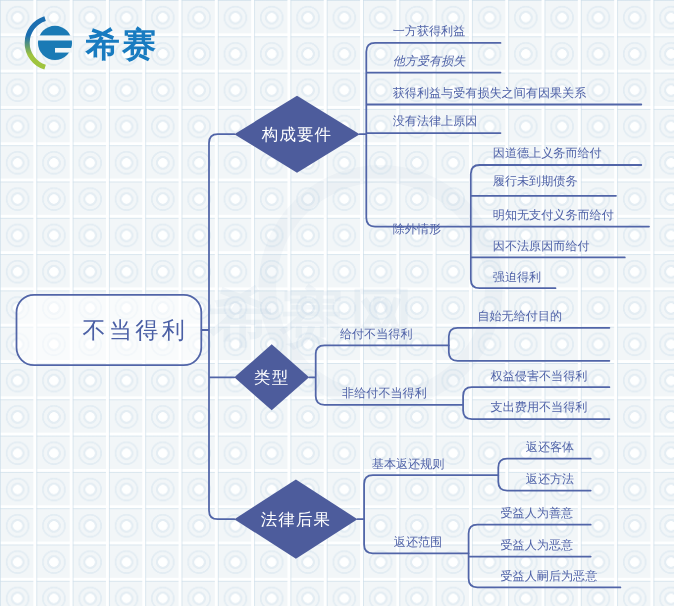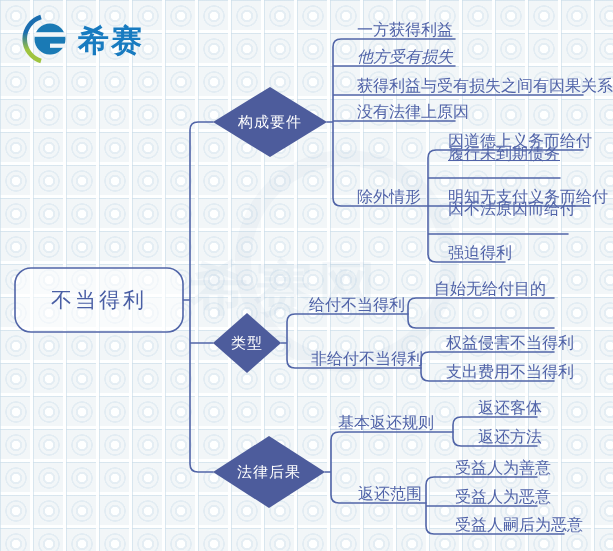--- a/index.html
+++ b/index.html
@@ -11,23 +11,23 @@
       linear-gradient(to right, rgba(203,221,233,0.65) 1px, rgba(0,0,0,0) 1px, rgba(0,0,0,0) 30px, rgba(255,255,255,0.95) 30px, rgba(255,255,255,0.95) 33px),
       linear-gradient(to bottom, rgba(203,221,233,0.65) 1px, rgba(0,0,0,0) 1px, rgba(0,0,0,0) 30px, rgba(255,255,255,0.95) 30px, rgba(255,255,255,0.95) 33px);
     background-size:33px 33px;
   }
   .wm{
     position:absolute;left:190px;top:250px;font-size:58px;font-weight:bold;
     color:rgba(148,176,205,0.10);letter-spacing:6px;pointer-events:none;white-space:nowrap;
   }
   .wm-ring{position:absolute;left:235px;top:150px;width:190px;height:190px;border:16px solid rgba(148,176,205,0.08);border-radius:50%;pointer-events:none;}
   svg.layer{position:absolute;left:0;top:0;}
-  .lbl{position:absolute;font-size:16px;line-height:15px;white-space:nowrap;color:#5063a8;}
+  .lbl{position:absolute;font-size:11px;line-height:15px;white-space:nowrap;color:#5063a8;}
   .dmd-txt{position:absolute;display:flex;align-items:center;justify-content:center;color:#ffffff;font-size:15px;letter-spacing:1px;}
-  .root-txt{position:absolute;left:15px;top:268px;width:168px;height:64px;display:flex;align-items:center;justify-content:center;font-size:21px;letter-spacing:3px;color:#4a5fa5;}
+  .root-txt{position:absolute;left:15px;top:268px;width:168px;height:64px;display:flex;align-items:center;justify-content:center;font-size:21px;letter-spacing:3px;color:#4a5fa5;padding-left:24px;}
   .brand{position:absolute;left:14px;top:14px;width:190px;height:52px;}
   .brand-name{position:absolute;left:64px;top:6px;font-size:31px;font-weight:bold;color:#187bc0;letter-spacing:2px;}
 </style>
 </head>
 <body>
 
 <div class="canvas">
 
   <div class="wm-ring"></div>
   <div class="wm">希赛网</div>
@@ -75,25 +75,25 @@
   <div class="root-txt">不当得利</div>
 
   <div class="dmd-txt" style="left:213px;top:87px;width:114px;height:70px;">构成要件</div>
   <div class="dmd-txt" style="left:213px;top:313px;width:68px;height:60px;">类型</div>
   <div class="dmd-txt" style="left:213px;top:436px;width:112px;height:72px;">法律后果</div>
 
   <div class="lbl" style="left:357px;top:22px;">一方获得利益</div>
   <div class="lbl" style="left:357px;top:49px;font-style:italic;">他方受有损失</div>
   <div class="lbl" style="left:357px;top:78px;">获得利益与受有损失之间有因果关系</div>
   <div class="lbl" style="left:357px;top:104px;">没有法律上原因</div>
-  <div class="lbl" style="left:357px;top:189px;">除外情形</div>
+  <div class="lbl" style="left:357px;top:202px;">除外情形</div>
   <div class="lbl" style="left:448px;top:133px;">因道德上义务而给付</div>
-  <div class="lbl" style="left:448px;top:146px;text-decoration:underline;">履行未到期债务</div>
+  <div class="lbl" style="left:448px;top:158px;">履行未到期债务</div>
   <div class="lbl" style="left:448px;top:189px;">明知无支付义务而给付</div>
-  <div class="lbl" style="left:448px;top:201px;">因不法原因而给付</div>
+  <div class="lbl" style="left:448px;top:217px;">因不法原因而给付</div>
   <div class="lbl" style="left:448px;top:245px;">强迫得利</div>
 
   <div class="lbl" style="left:309px;top:297px;text-align:center;">给付不当得利</div>
   <div class="lbl" style="left:434px;top:281px;">自始无给付目的</div>
   <div class="lbl" style="left:311px;top:351px;">非给付不当得利</div>
   <div class="lbl" style="left:446px;top:335px;">权益侵害不当得利</div>
   <div class="lbl" style="left:446px;top:364px;">支出费用不当得利</div>
 
   <div class="lbl" style="left:338px;top:415px;">基本返还规则</div>
   <div class="lbl" style="left:478px;top:400px;">返还客体</div>

